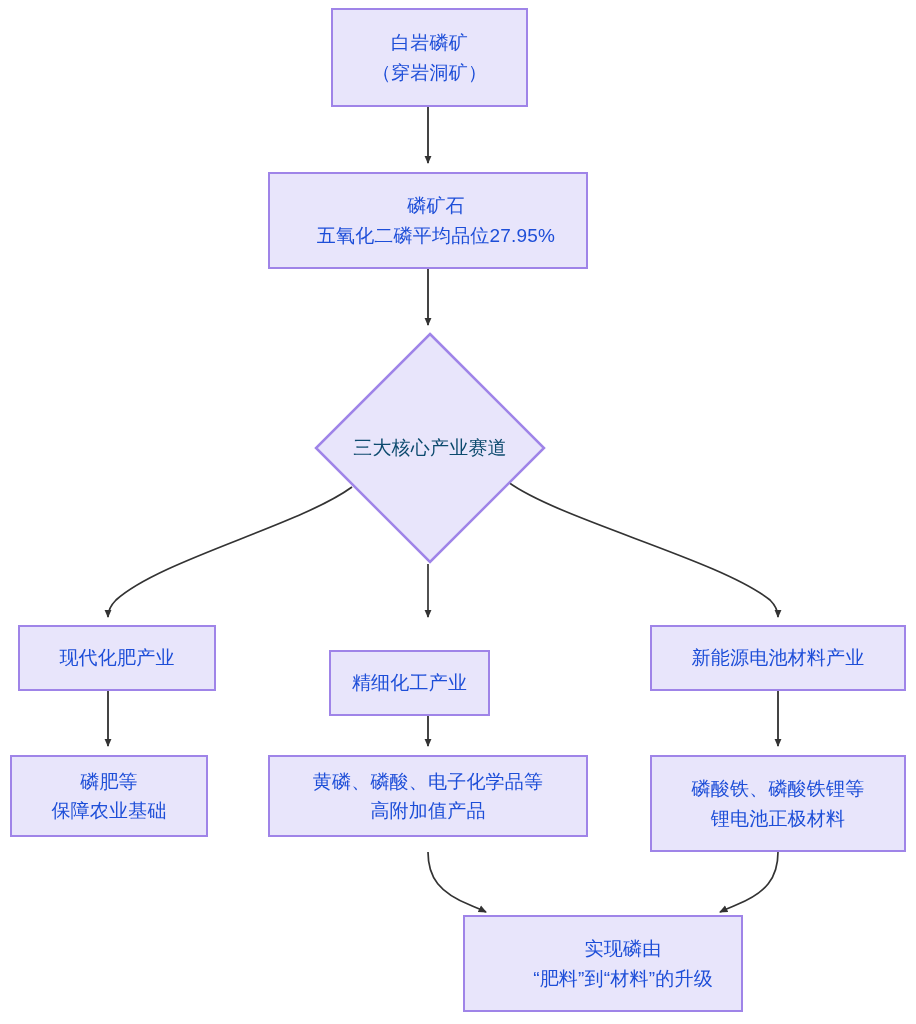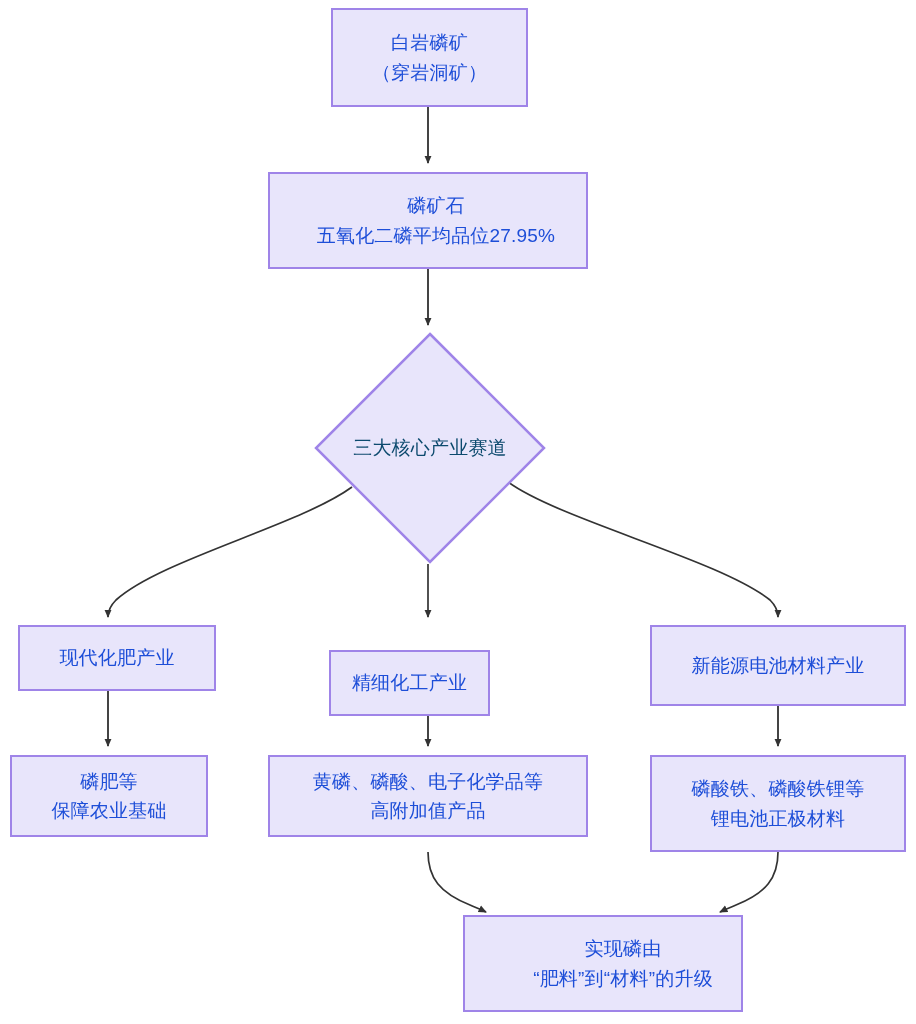--- a/index.html
+++ b/index.html
@@ -120,21 +120,21 @@
   </div>
 
   <div class="node" style="left:10px; top:625px; width:198px; height:66px;margin-left:8px;">
     <span class="node-label">现代化肥产业</span>
   </div>
 
   <div class="node" style="left:329px; top:650px; width:161px; height:66px;">
     <span class="node-label">精细化工产业</span>
   </div>
 
-  <div class="node" style="left:650px; top:625px; width:256px; height:81px;">
+  <div class="node" style="left:650px; top:625px; width:256px; height:66px;">
     <span class="node-label">新能源电池材料产业</span>
   </div>
 
   <div class="node" style="left:10px; top:755px; width:198px; height:82px;">
     <span class="node-label">磷肥等
 保障农业基础</span>
   </div>
 
   <div class="node" style="left:268px; top:755px; width:320px; height:82px;">
     <span class="node-label">黄磷、磷酸、电子化学品等

